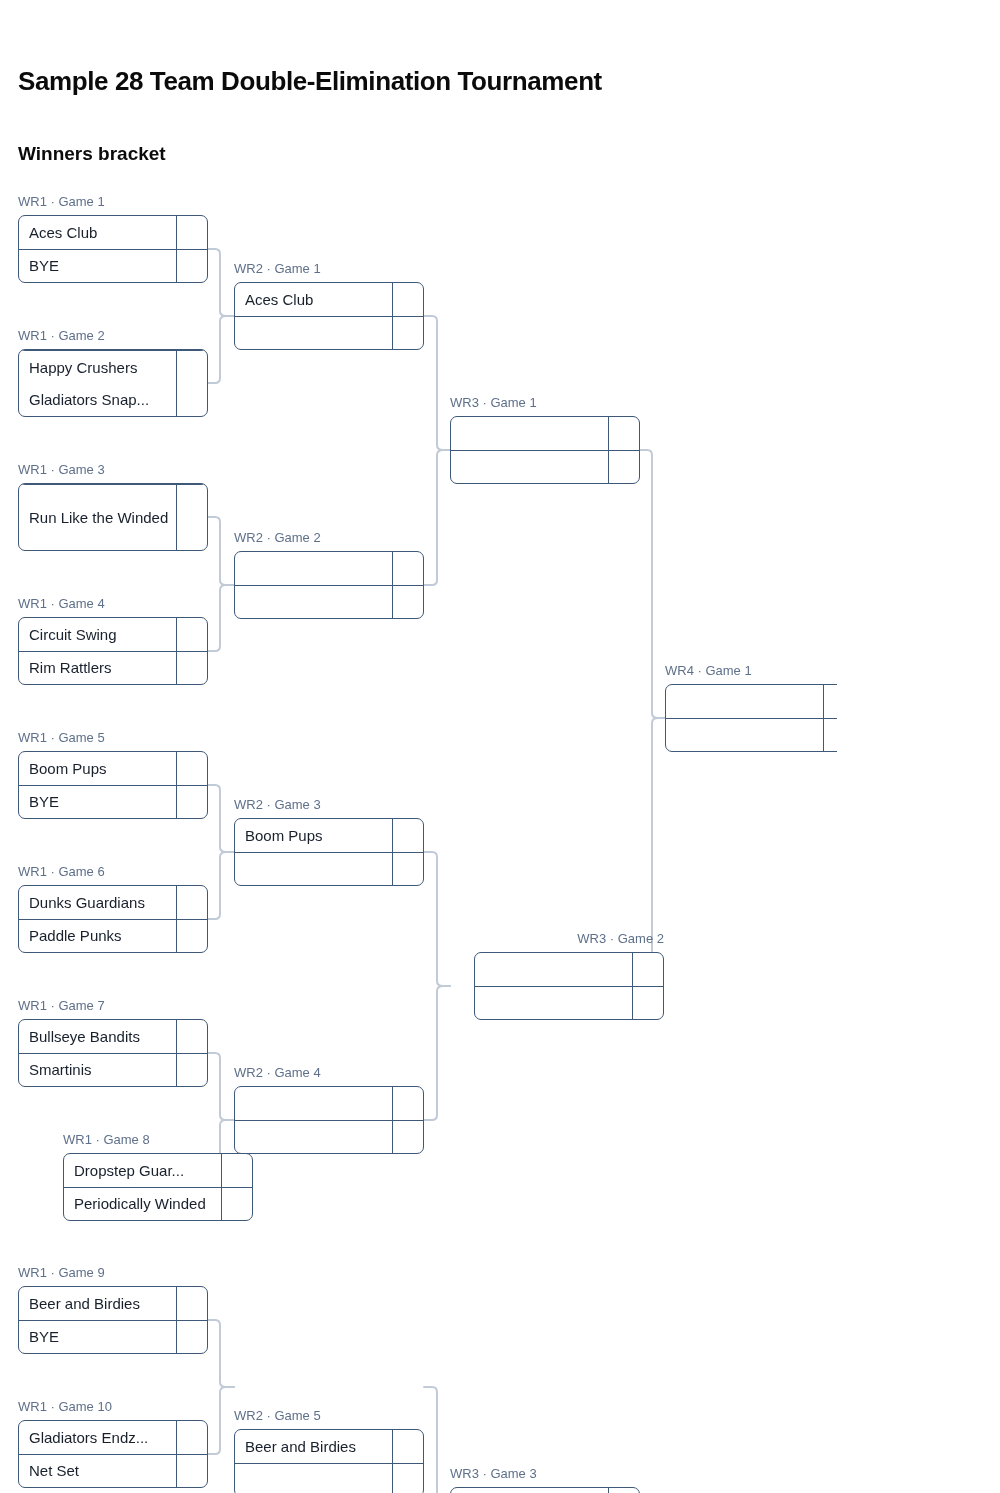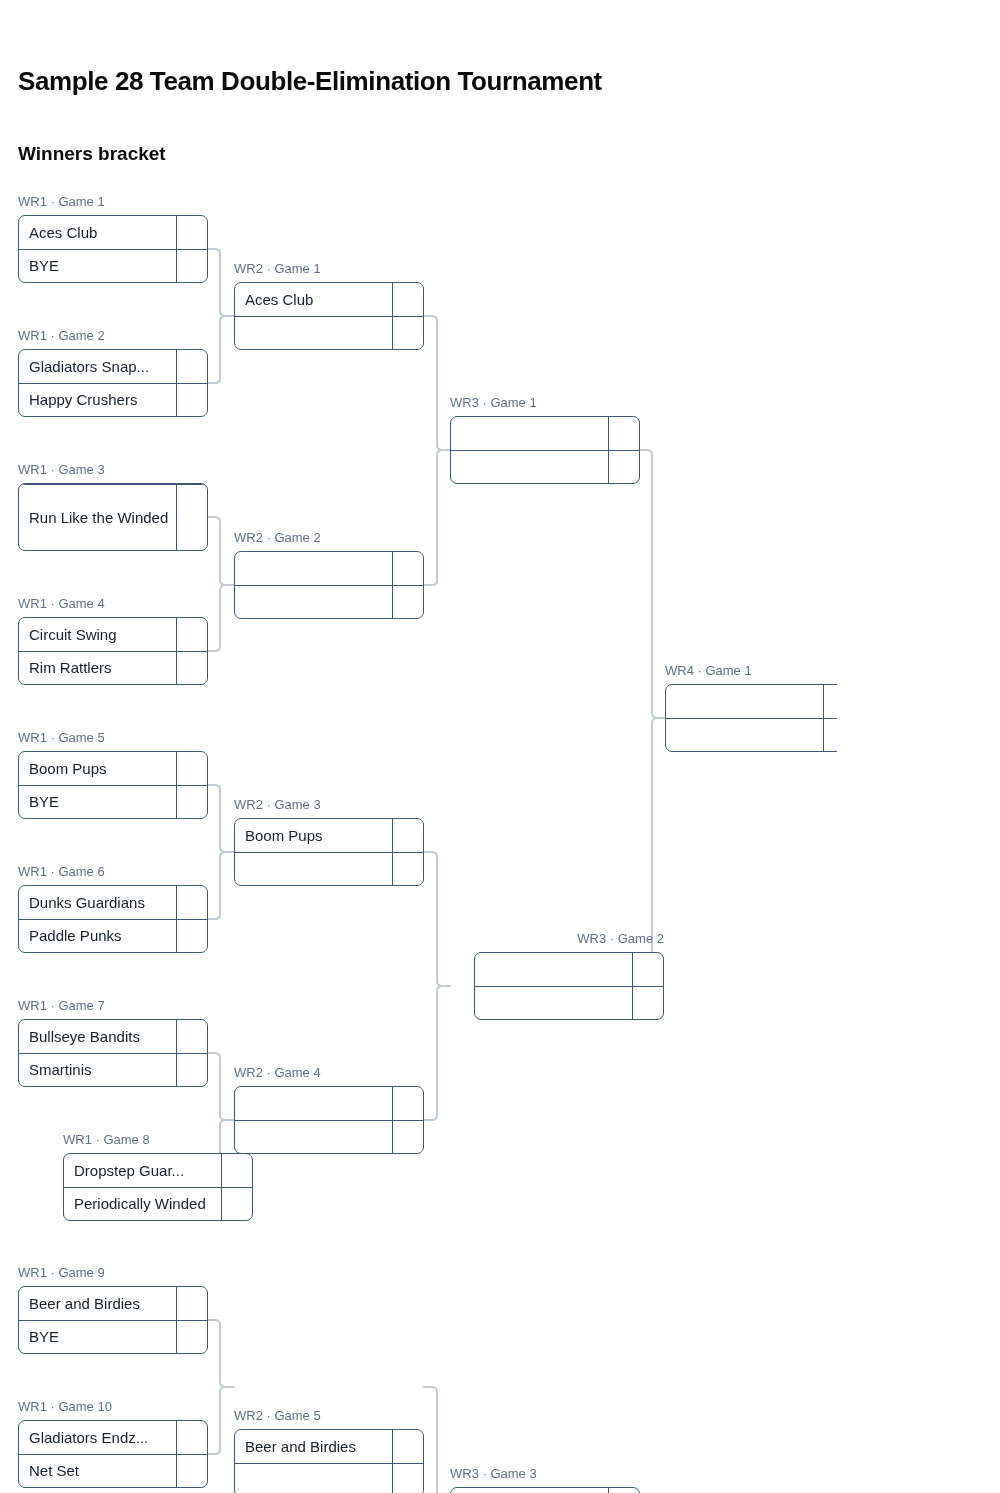--- a/index.html
+++ b/index.html
@@ -57,26 +57,26 @@
       </div>
       <div class="team-row bottom">
         <div class="team-name">BYE</div>
         <div class="team-score"></div>
       </div>
     </div>
   </div>
       <div class="match" style="left: 18px; top: 299px;">
     <div class="match-label">WR1 · Game 2</div>
     <div class="match-box">
+      <div class="team-row bottom">
+        <div class="team-name">Happy Crushers</div>
+        <div class="team-score"></div>
+      </div>
       <div class="team-row">
         <div class="team-name">Gladiators Snap...</div>
-        <div class="team-score"></div>
-      </div>
-      <div class="team-row bottom">
-        <div class="team-name">Happy Crushers</div>
         <div class="team-score"></div>
       </div>
     </div>
   </div>
       <div class="match" style="left: 18px; top: 433px;">
     <div class="match-label">WR1 · Game 3</div>
     <div class="match-box">
       <div class="team-row bottom">
         <div class="team-name">Run Like the Winded</div>
         <div class="team-score"></div>

